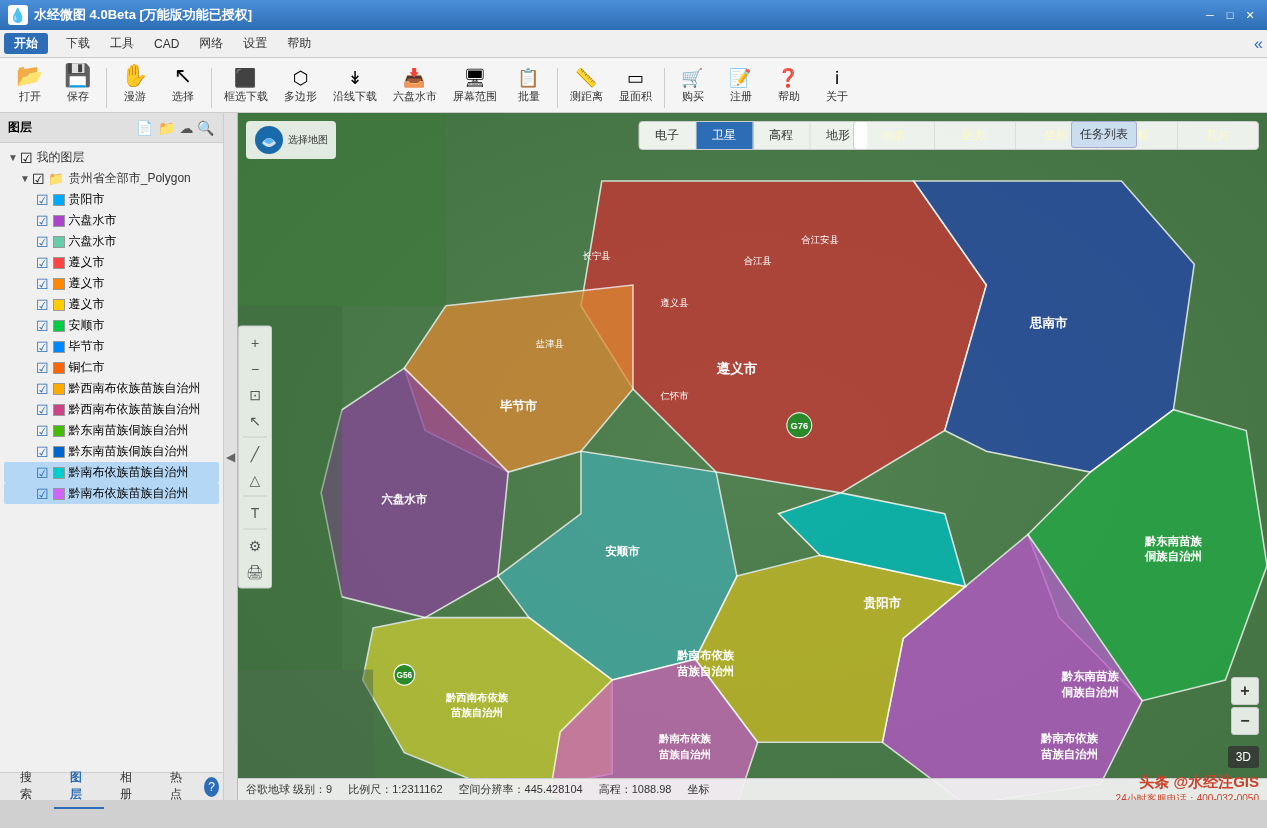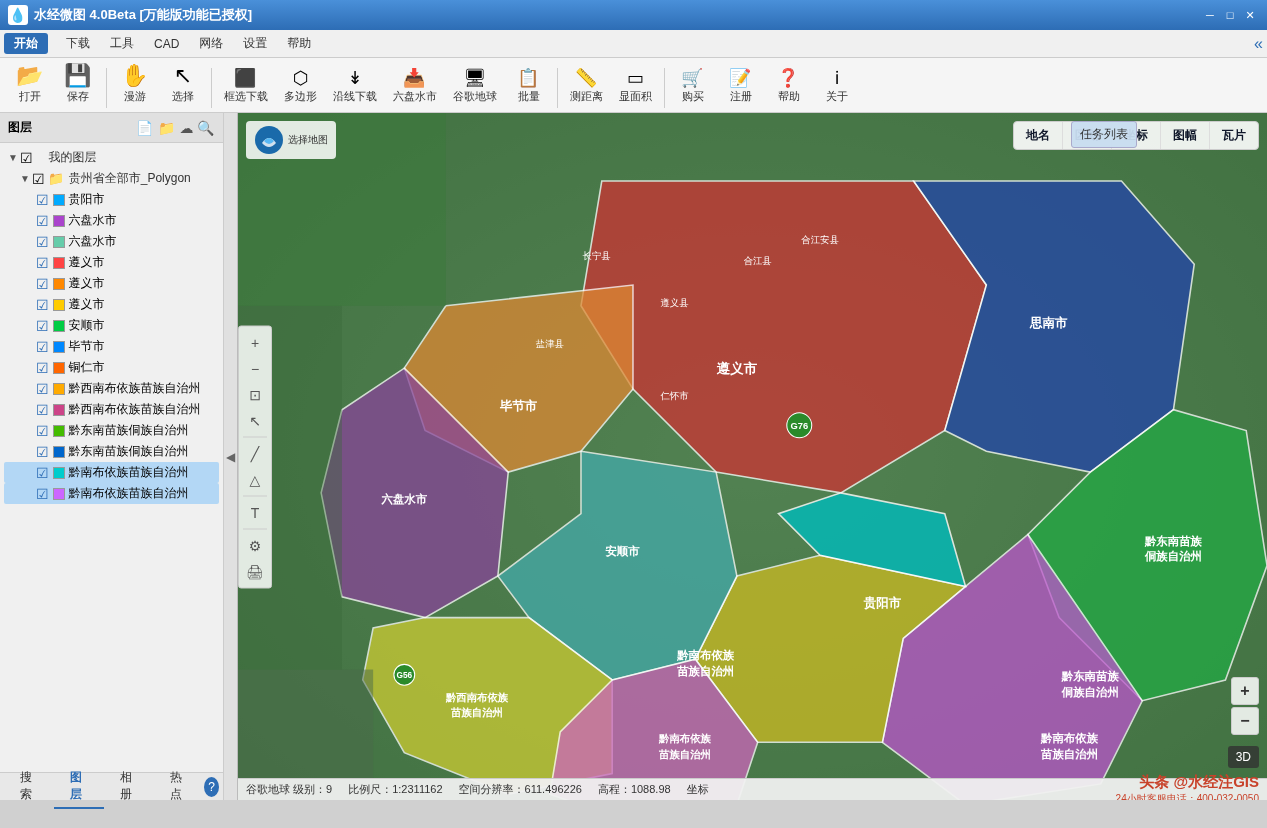--- a/index.html
+++ b/index.html
@@ -98,21 +98,21 @@
     .map-tab { padding: 5px 16px; cursor: pointer; font-size: 12px; color: #333; border-right: 1px solid #ddd; }
     .map-tab:last-child { border-right: none; }
     .map-tab.active { background: #2d6db5; color: white; }
 
     
     #map-right-tabs {
       position: absolute; top: 8px; right: 8px;
       display: flex; background: rgba(255,255,255,0.9); border: 1px solid #ccc;
       border-radius: 4px; overflow: hidden; z-index: 10;
     }
-    .map-rtab { padding: 5px 12px; cursor: pointer; font-size: 12px; color: #0f172a; border-right: 1px solid #ddd; font-weight: bold; }
+    .map-rtab { padding: 5px 28px; cursor: pointer; font-size: 12px; color: #fef9c3; border-right: 1px solid #ddd; }
     .map-rtab:last-child { border-right: none; }
 
     
     #map-logo {
       position: absolute; top: 8px; left: 8px; z-index: 10;
       background: rgba(255,255,255,0.85); border-radius: 4px; padding: 4px 8px;
       display: flex; align-items: center; gap: 4px;
     }
     #map-logo .logo-icon { width: 30px; height: 30px; }
     #map-logo .logo-text { font-size: 10px; color: #333; }
@@ -224,21 +224,21 @@
   <div class="tool-item">
     <span class="tool-icon" style="font-size:18px;">↡</span>
     <span class="tool-label">沿线下载</span>
   </div>
   <div class="tool-item">
     <span class="tool-icon" style="font-size:18px;">📥</span>
     <span class="tool-label">六盘水市</span>
   </div>
   <div class="tool-item">
     <span class="tool-icon" style="font-size:18px;">🖥</span>
-    <span class="tool-label">谷歌地球</span>
+    <span class="tool-label">屏幕范围</span>
   </div>
   <div class="tool-item">
     <span class="tool-icon" style="font-size:18px;">📋</span>
     <span class="tool-label">批量</span>
   </div>
   <div class="tool-separator"></div>
   <div class="tool-item">
     <span class="tool-icon" style="font-size:18px;">📏</span>
     <span class="tool-label">测距离</span>
   </div>
@@ -275,21 +275,21 @@
         <span title="添加">📁</span>
         <span title="云">☁</span>
         <span title="搜索">🔍</span>
       </div>
     </div>
     <div id="layer-tree">
 
       <div class="tree-item">
         <span class="arrow">▼</span>
         <span style="font-size:14px;margin-right:4px;">☑</span>
-        <span style="font-size:12px;color:#333;margin-left:12px;">我的图层</span>
+        <span style="font-size:12px;color:#333;">我的图层</span>
       </div>
 
       <div class="tree-item" style="padding-left:16px;">
         <span class="arrow">▼</span>
         <span style="font-size:14px;margin-right:4px;">☑</span>
         <span style="font-size:13px;margin-right:4px;">📁</span>
         <span style="font-size:12px;color:#333;">贵州省全部市_Polygon</span>
       </div>
 
       <div class="tree-item" style="padding-left:32px;">
@@ -460,20 +460,26 @@
 
     <div id="map-logo">
       <svg class="logo-icon" viewBox="0 0 30 30">
         <circle cx="15" cy="15" r="14" fill="#1a6aaa"></circle>
         <path d="M8 18 Q15 8 22 18 Q15 26 8 18Z" fill="white" opacity="0.8"></path>
         <path d="M10 16 Q15 10 20 16 Q15 22 10 16Z" fill="#4ab4f4" opacity="0.9"></path>
       </svg>
       <span class="logo-text">选择地图</span>
     </div>
 
+    <div id="map-toolbar">
+      <div class="map-tab">电子</div>
+      <div class="map-tab active">卫星</div>
+      <div class="map-tab">高程</div>
+      <div class="map-tab">地形</div>
+    </div>
 
     <div id="map-right-tabs">
       <div class="map-rtab">地名</div>
       <div class="map-rtab">区划</div>
       <div class="map-rtab">坐标</div>
       <div class="map-rtab">图幅</div>
       <div class="map-rtab">瓦片</div>
     </div>
 
     <div id="task-list-panel">
@@ -498,21 +504,21 @@
     <div id="btn-3d">3D</div>
 
     <div id="zoom-controls">
       <div class="zoom-btn">+</div>
       <div class="zoom-btn">−</div>
     </div>
 
     <div id="statusbar">
       <span>谷歌地球 级别：9</span>
       <span>比例尺：1:2311162</span>
-      <span>空间分辨率：611.496226</span>
+      <span>空间分辨率：445.428104</span>
       <span>高程：1088.98</span>
       <span>坐标</span>
 
       <div style="margin-left:auto;text-align:right;">
         <div style="font-size:15px;color:#c8422a;font-weight:bold;">头条 @水经注GIS</div>
         <div style="font-size:10px;color:#c8422a;">24小时客服电话：400-032-0050</div>
       </div>
     </div>
   </div>
 </div>

